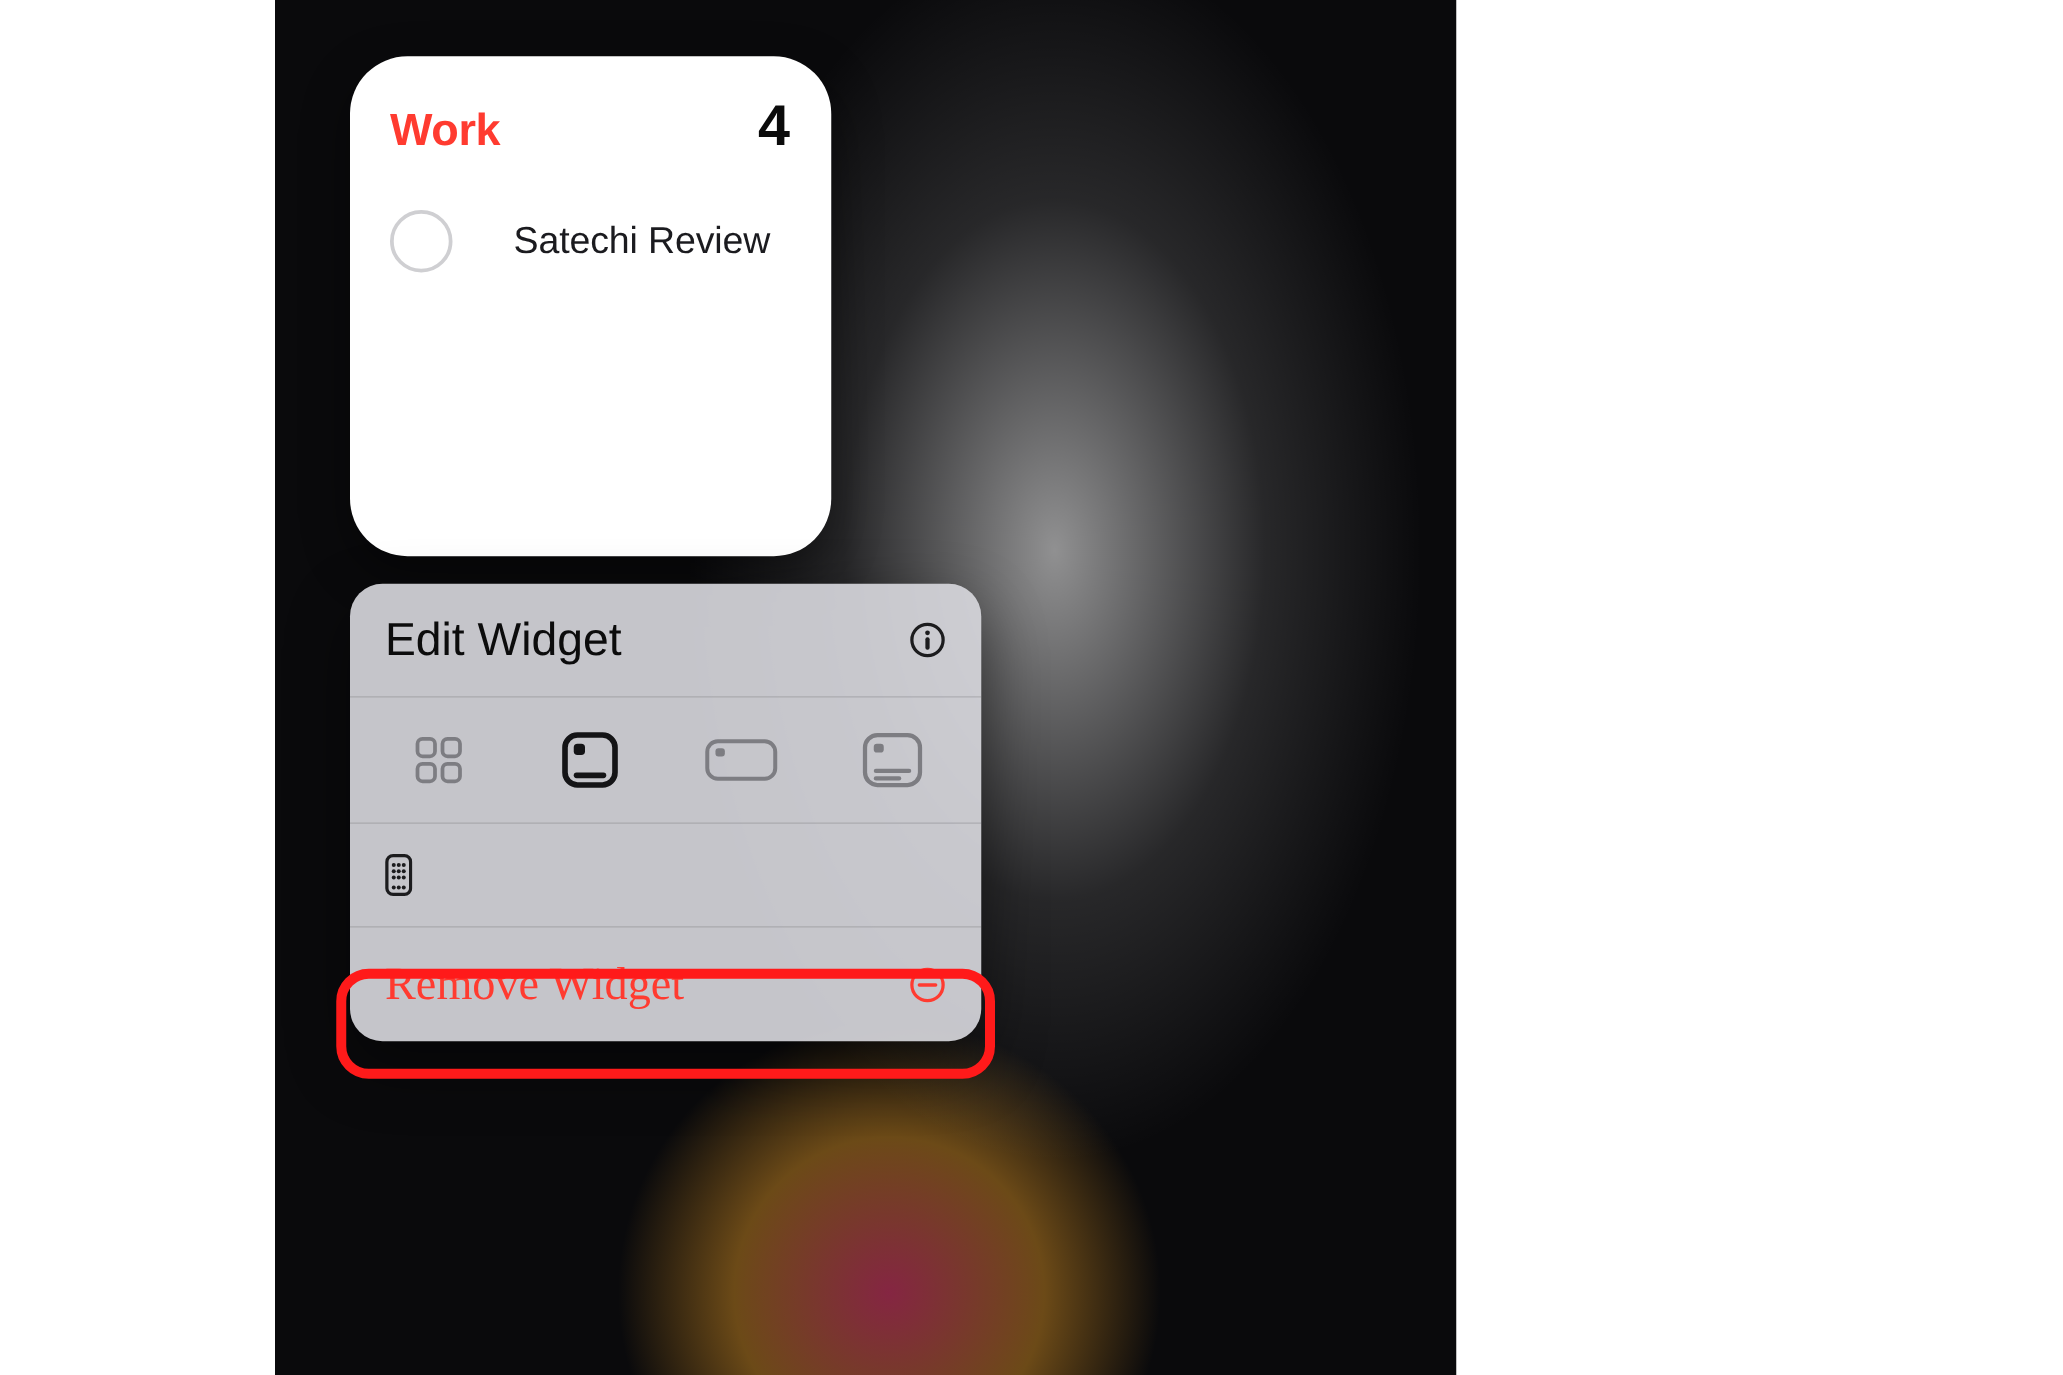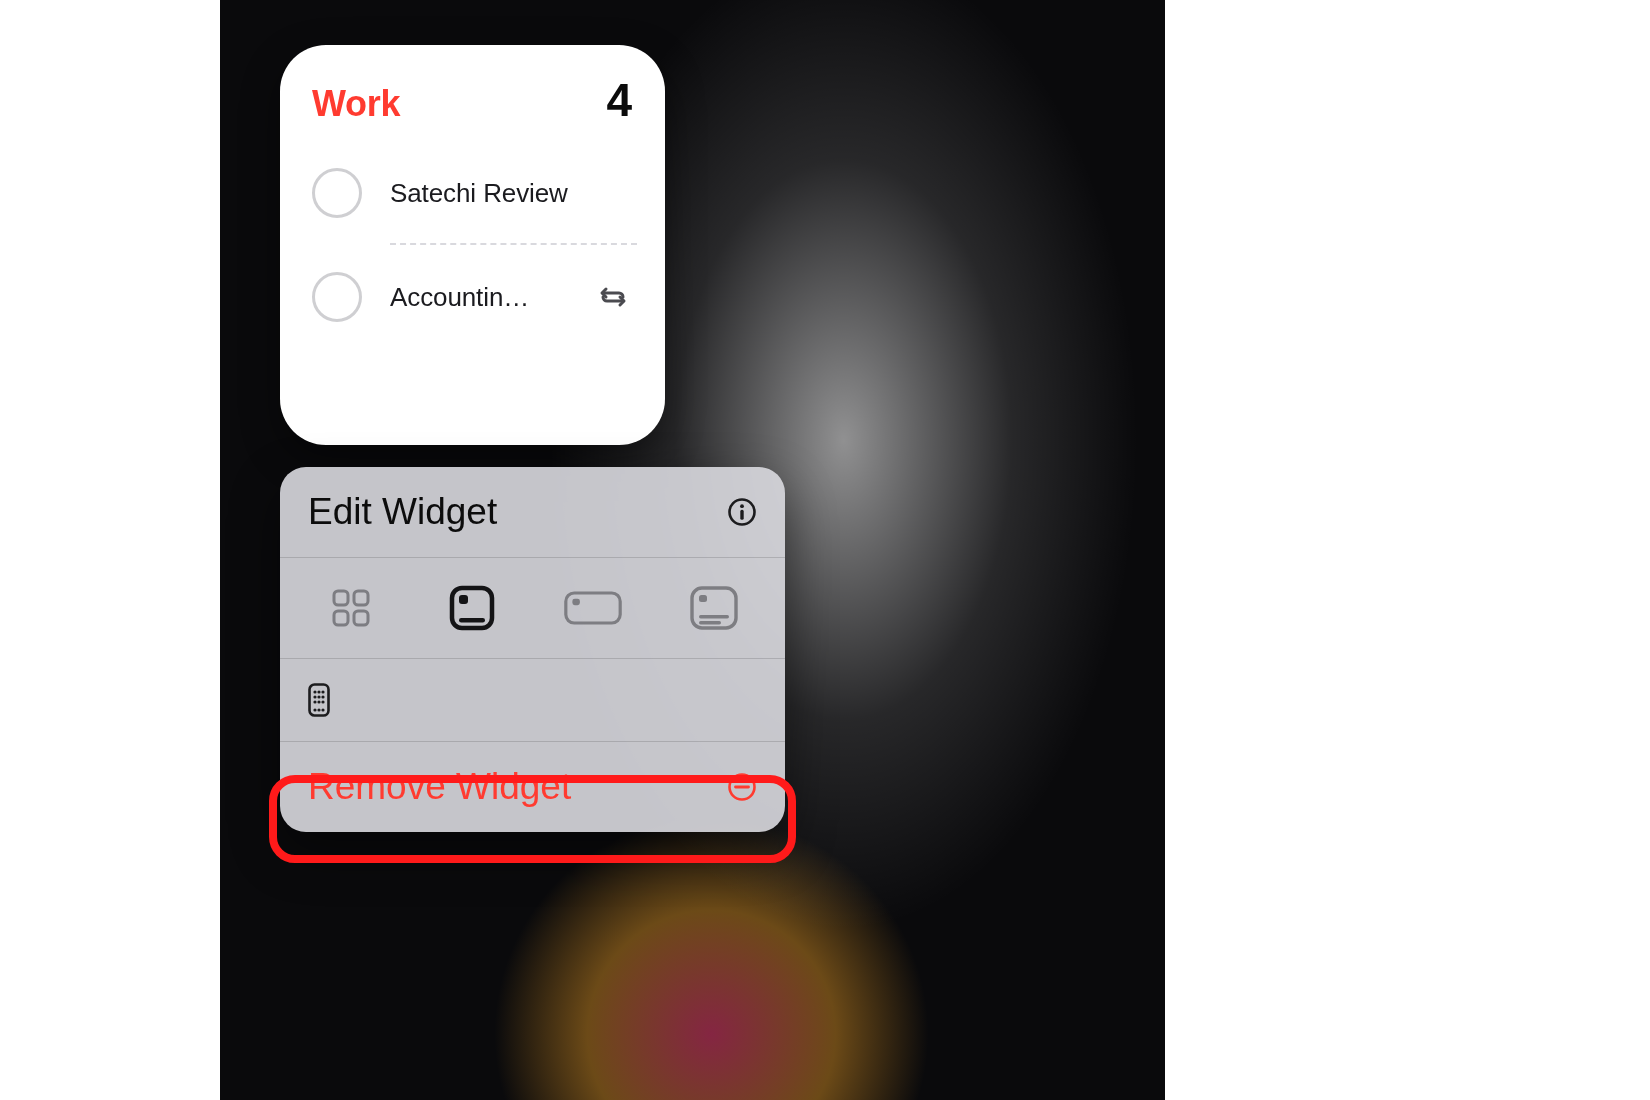--- a/index.html
+++ b/index.html
@@ -14,47 +14,47 @@
                 radial-gradient(ellipse 310px 310px at 52% 94%, rgba(255,65,120,0.5) 0%, rgba(255,170,40,0.4) 40%, rgba(0,0,0,0) 70%),
                 #0a0a0c;
   }
 
   
   .widget {
     position: absolute; left: 280px; top: 45px; width: 385px; height: 400px;
     background: #ffffff; border-radius: 46px;
     box-shadow: 0 14px 38px rgba(0,0,0,0.40);
     padding: 28px 28px 22px 28px;
-    display: flex; flex-direction: column;
+    display: flex; flex-direction: column; text-align: center;
   }
   .widget-header { display:flex; align-items:baseline; justify-content:space-between; padding: 0 6px 4px 4px; }
   .widget-title { font-size: 36px; font-weight: 700; color: #ff3b30; letter-spacing: -0.3px; }
   .widget-count { font-size: 46px; font-weight: 800; color: #0b0b0b; letter-spacing: -1px; }
   .rem-list { margin-top: 10px; padding-left: 2px; }
   .rem-item { display:flex; align-items:center; height: 104px; position:relative; }
   .radio { width: 50px; height: 50px; border: 3px solid #cfcfd2; border-radius: 50%; flex: 0 0 auto; margin-right: 28px; margin-left: 2px; }
-  .rem-text { font-size: 26px; color: #1b1b1f; white-space: nowrap; overflow: hidden; text-overflow: ellipsis; flex: 1 1 auto; letter-spacing: -0.1px; }
+  .rem-text { font-size: 30px; color: #1b1b1f; white-space: nowrap; overflow: hidden; text-overflow: ellipsis; flex: 1 1 auto; letter-spacing: -0.1px; }
   .repeat { margin-left: 10px; color: #5a5a5e; display:flex; align-items:center; }
   .sep { position:absolute; left:80px; right:0; bottom:0; border-bottom: 2px dashed #d9d9de; }
   .rem-item:last-child .sep { display:none; }
 
   
   .menu {
     position: absolute; left: 280px; top: 467px; width: 505px;
     background: rgba(214,214,219,0.92);
     border-radius: 26px; overflow: hidden;
     box-shadow: 0 20px 50px rgba(0,0,0,0.45);
   }
   .menu-row {
     display:flex; align-items:center; justify-content:space-between;
     padding: 24px 28px; font-size: 37px; color: #0c0c0c;
     border-bottom: 1px solid rgba(0,0,0,0.14);
   }
   .menu-row.sizes { padding: 26px 22px; gap: 22px; justify-content: space-around; }
-  .menu-row:last-child { border-bottom: none; }
+  .menu-row:last-child { border-bottom: none; font-family: Liberation Serif, serif; }
   .menu-row.destructive { color: #ff3b30; }
   .menu-icon { color: #1c1c1e; display:flex; align-items:center; }
 
   .size-option { width: 60px; height: 48px; display:flex; align-items:center; justify-content:center; }
 
   
   .highlight {
     position:absolute; left:269px; top:775px; width:527px; height:88px;
     border: 8px solid #ff1a1a; border-radius: 26px; pointer-events:none;
   }
@@ -70,33 +70,20 @@
   <div class="widget">
     <div class="widget-header">
       <div class="widget-title">Work</div>
       <div class="widget-count">4</div>
     </div>
     <div class="rem-list">
       <div class="rem-item">
         <span class="radio"></span>
         <span class="rem-text">Satechi Review</span>
         <span class="sep"></span>
-      </div>
-      <div class="rem-item">
-        <span class="radio"></span>
-        <span class="rem-text" style="max-width:198px">Accountin…</span>
-        <span class="repeat">
-          <svg width="30" height="28" viewBox="0 0 30 28">
-            <path d="M5 10 H21 a4 4 0 0 1 4 4" fill="none" stroke="#4b4b50" stroke-width="3" stroke-linecap="round"></path>
-            <path d="M8 6 L4 10 L8 14" fill="none" stroke="#4b4b50" stroke-width="3" stroke-linecap="round" stroke-linejoin="round"></path>
-            <path d="M25 18 H9 a4 4 0 0 1 -4 -4" fill="none" stroke="#4b4b50" stroke-width="3" stroke-linecap="round"></path>
-            <path d="M22 14 L26 18 L22 22" fill="none" stroke="#4b4b50" stroke-width="3" stroke-linecap="round" stroke-linejoin="round"></path>
-          </svg>
-        </span>
-
       </div>
     </div>
   </div>
 
   <div class="menu">
 
     <div class="menu-row">
       <span>Edit Widget</span>
       <span class="menu-icon">
         <svg width="30" height="30" viewBox="0 0 30 30">

